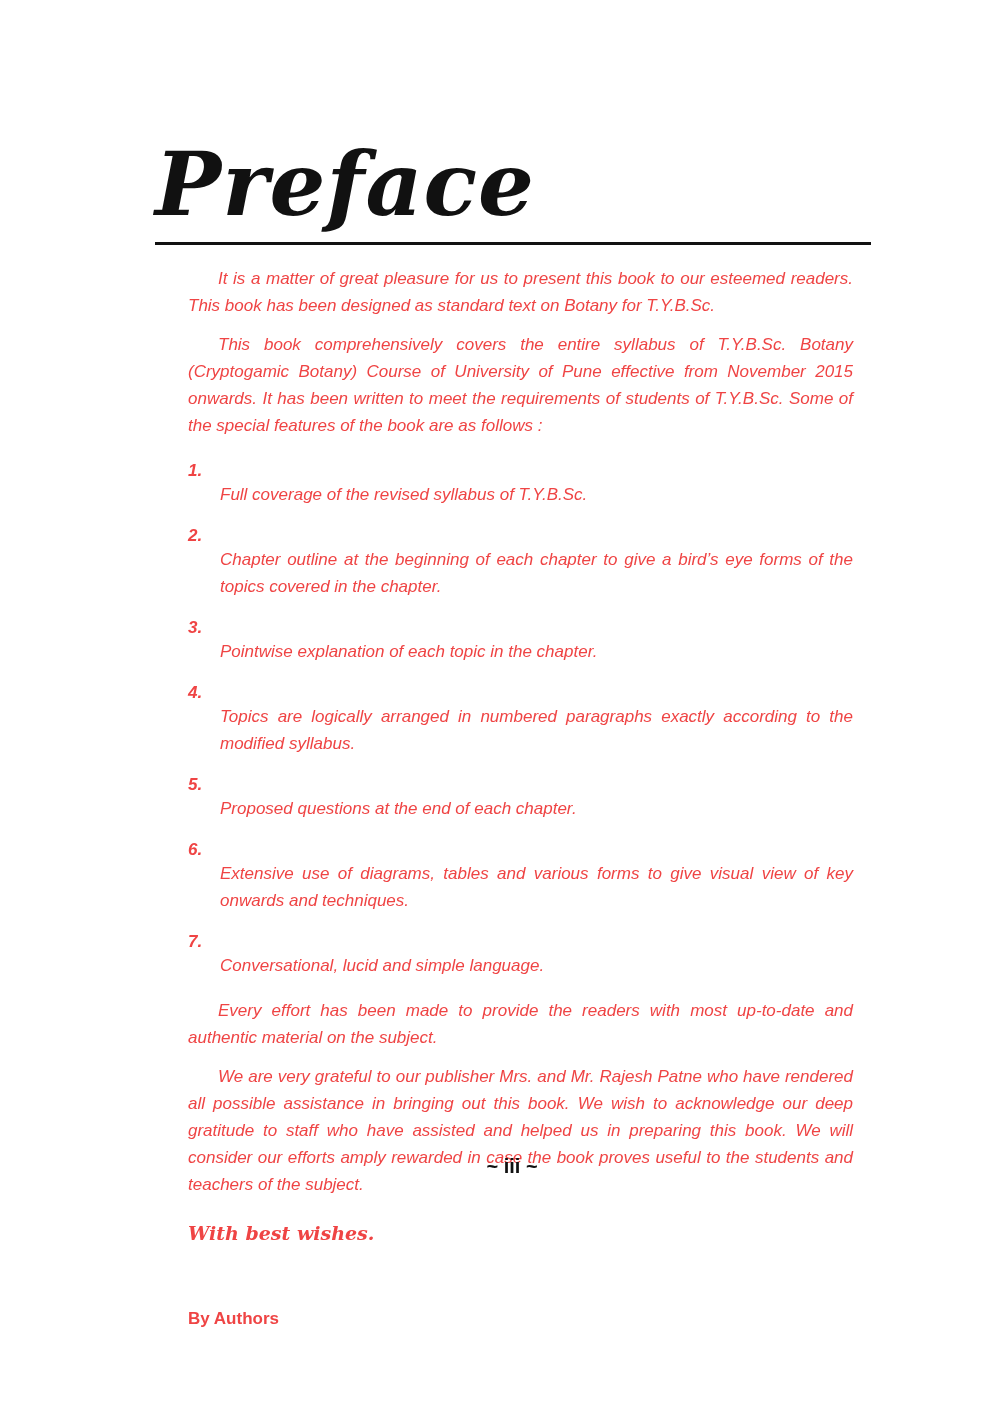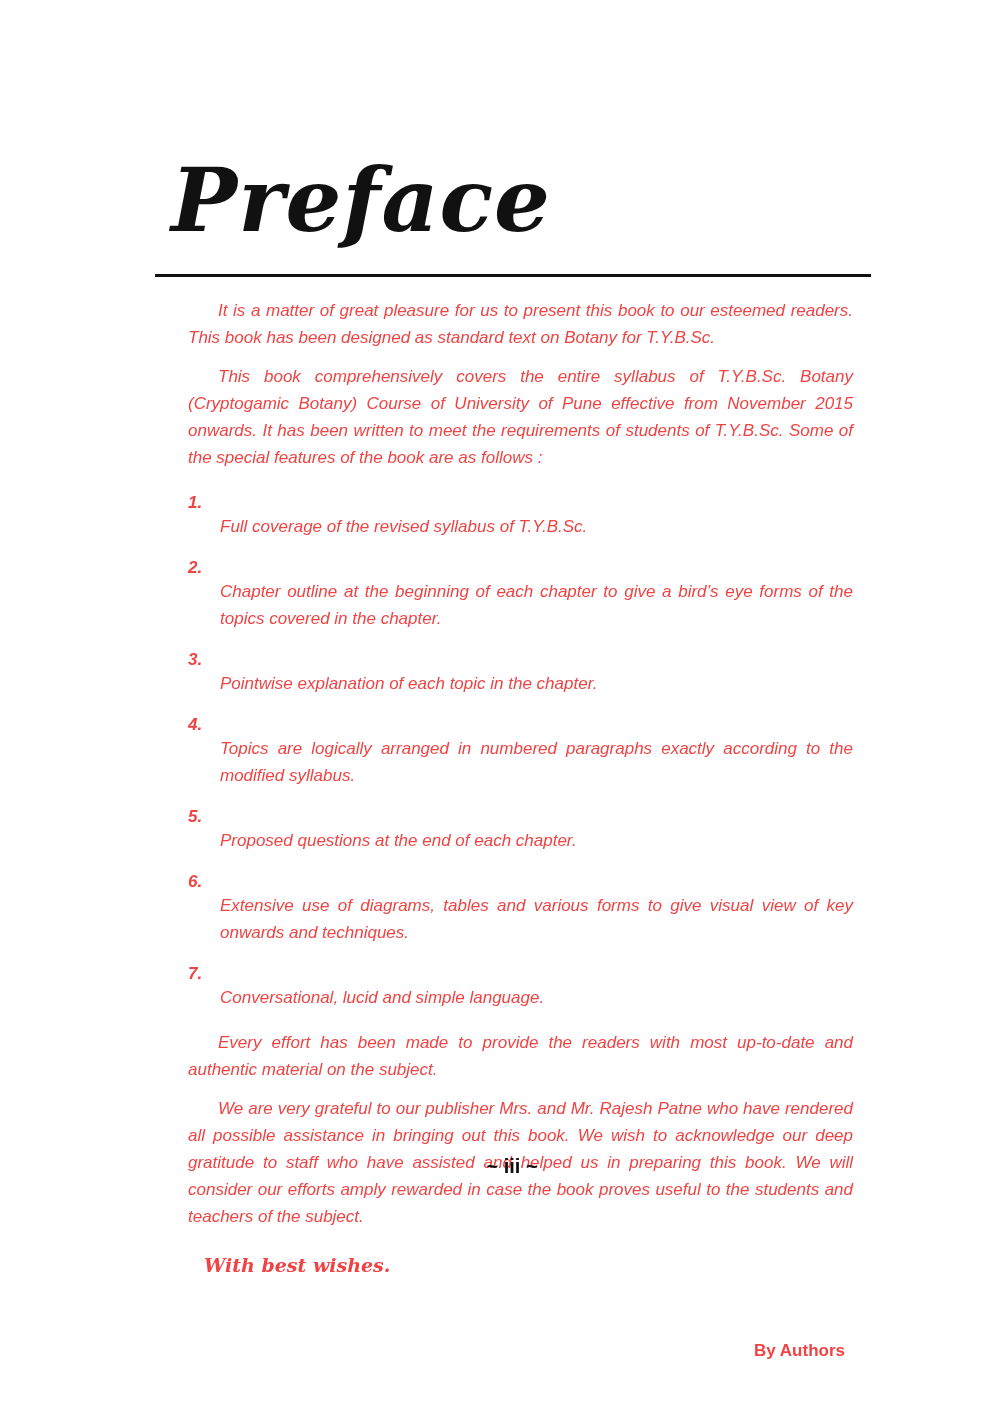--- a/index.html
+++ b/index.html
@@ -27,21 +27,21 @@
     margin-bottom: 20px;
   }
   .title {
     font-family: "DejaVu Serif", serif;
     font-style: italic;
     font-weight: 700;
     font-size: 88px;
     line-height: 1.0;
     letter-spacing: 1px;
     color: #111;
-    margin: 16px;
+    margin: 0;
   }
   .body-text {
     margin-left: 33px;
     margin-right: 18px;
     font-style: italic;
     font-size: 17px;
     line-height: 27px;
     text-align: justify;
     color: #ef4444;
   }
@@ -68,29 +68,29 @@
   }
   .feature-text {
     flex: 1;
     margin-top: 24px;
   }
   .wishes {
     font-family: "DejaVu Serif", serif;
     font-style: italic;
     font-weight: 700;
     font-size: 19px;
-    margin: 22px 0 0 16px;
+    margin: 22px 0 0 0;
     text-indent: 0;
     text-align: left;
   }
   .signature {
     font-style: normal;
     font-weight: 700;
     font-size: 17px;
-    text-align: right;
+    text-align: left;
     margin-top: 58px;
     margin-right: 8px;
   }
   .page-number {
     position: absolute;
     top: 1155px;
     left: 16px;
     width: 100%;
     text-align: center;
     font-weight: 700;

